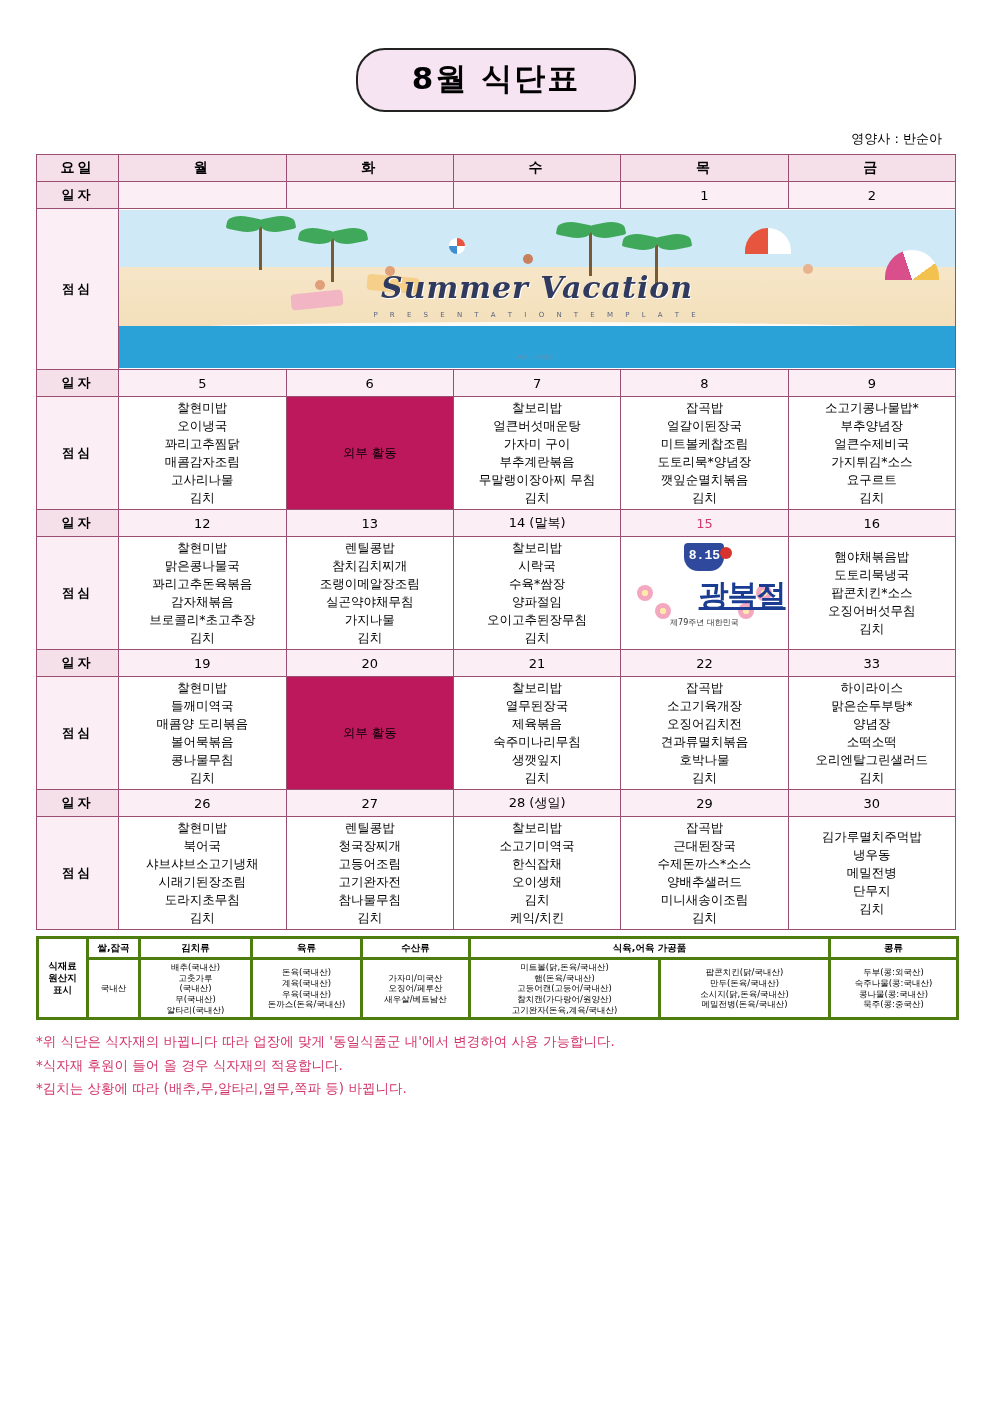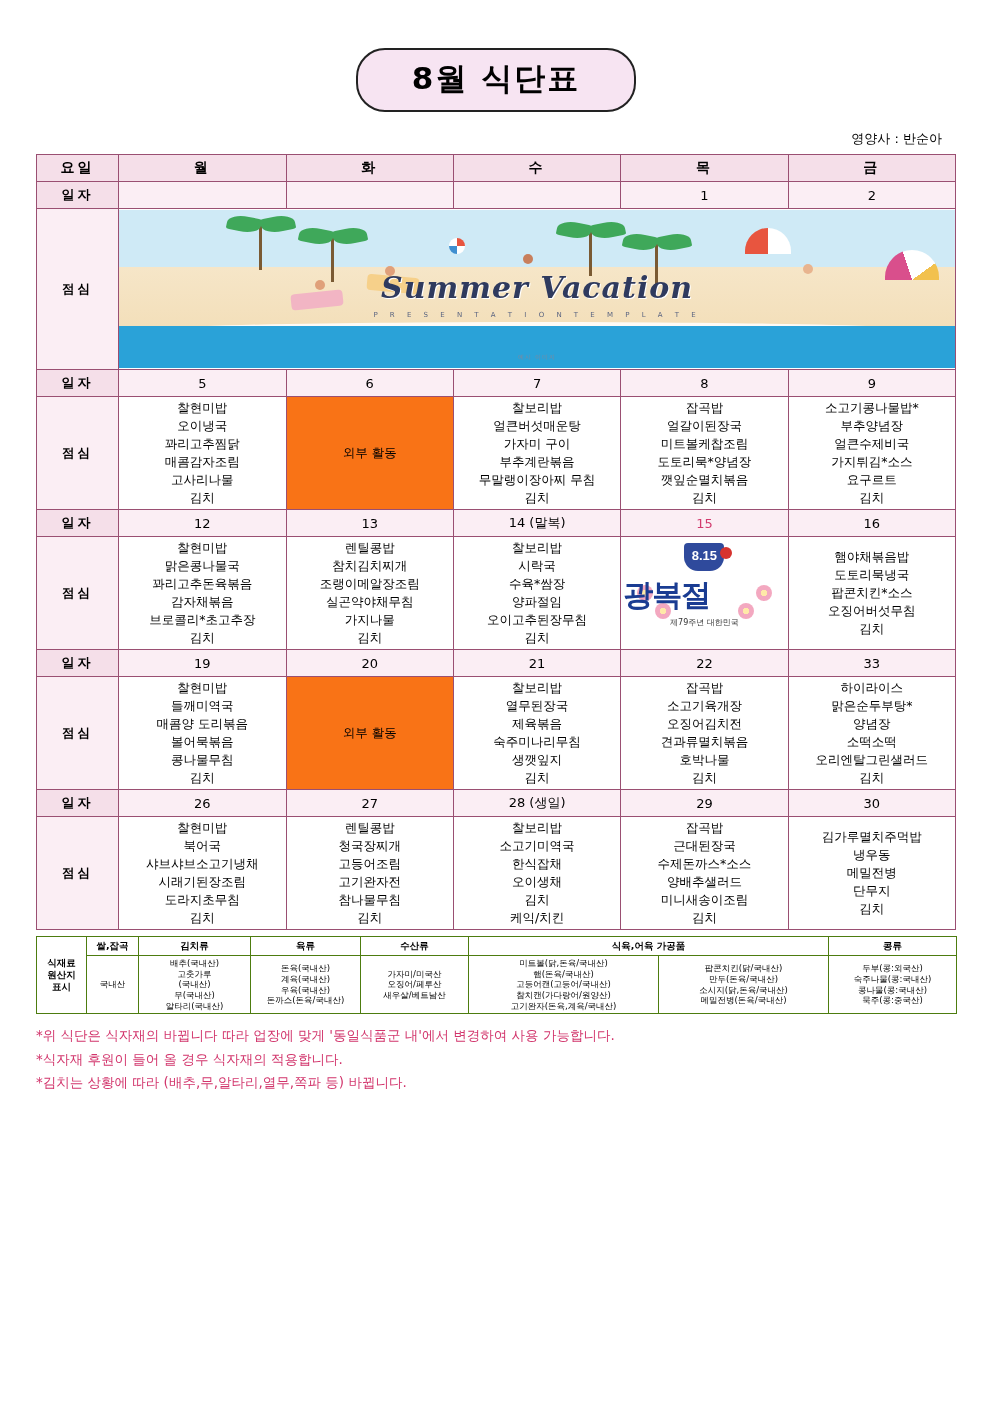--- a/index.html
+++ b/index.html
@@ -88,21 +88,21 @@
     letter-spacing: 3px;
   }
   td.meal {
     padding: 0 2px;
     line-height: 1.45;
     font-size: 12.5px;
     height: 112px;
     margin-top: 29px;
   }
   td.meal.outside {
-    background: #f97316;
+    background: #be185d;
     font-weight: normal;
   }
   td.banner-cell {
     padding: 0;
     height: 160px;
     background: #ffffff;
   }
   
   .banner {
     position: relative;
@@ -222,40 +222,41 @@
     top: 4px;
     transform: translateX(-50%);
     width: 40px; height: 28px;
     background: #2f4a9c;
     border-radius: 4px 4px 14px 14px;
     color: #ffffff;
     font-size: 13px;
     font-weight: bold;
     line-height: 26px;
     text-align: center;
-    font-family: Liberation Sans, sans-serif;
+    font-family: Liberation Mono, monospace;
   }
   .emblem .badge::after {
     content: "";
     position: absolute;
     right: -8px; top: 4px;
     width: 12px; height: 12px;
     background: #d6332f;
     border-radius: 50%;
   }
   .emblem .word {
     position: absolute;
-    left: 0; right: 8px;
+    left: 0; right: 0;
     top: 34px;
-    text-align: left;
+    text-align: right;
     font-size: 30px;
     font-weight: bold;
     color: #1a3c92;
     letter-spacing: -1px;
     font-family: "DejaVu Sans", sans-serif;
+    text-decoration: underline;
   }
   .emblem .sub {
     position: absolute;
     left: 0; right: 0;
     top: 78px;
     text-align: center;
     font-size: 8px;
     color: #333333;
   }
   .emblem .flower {
@@ -270,21 +271,21 @@
   .f4 { right: 32px; top: 64px; }
   
   table.origin {
     width: 920px;
     border-collapse: collapse;
     table-layout: fixed;
     margin: 6px auto 0 auto;
     font-family: "DejaVu Sans", sans-serif;
   }
   table.origin td {
-    border: 1px solid #4d7c0f;
+    border: 3px solid #4d7c0f;
     text-align: center;
     vertical-align: middle;
     font-size: 8.5px;
     line-height: 1.25;
     padding: 2px 1px;
   }
   table.origin tr.o-head td {
     font-size: 9.5px;
     font-weight: bold;
     height: 14px;

